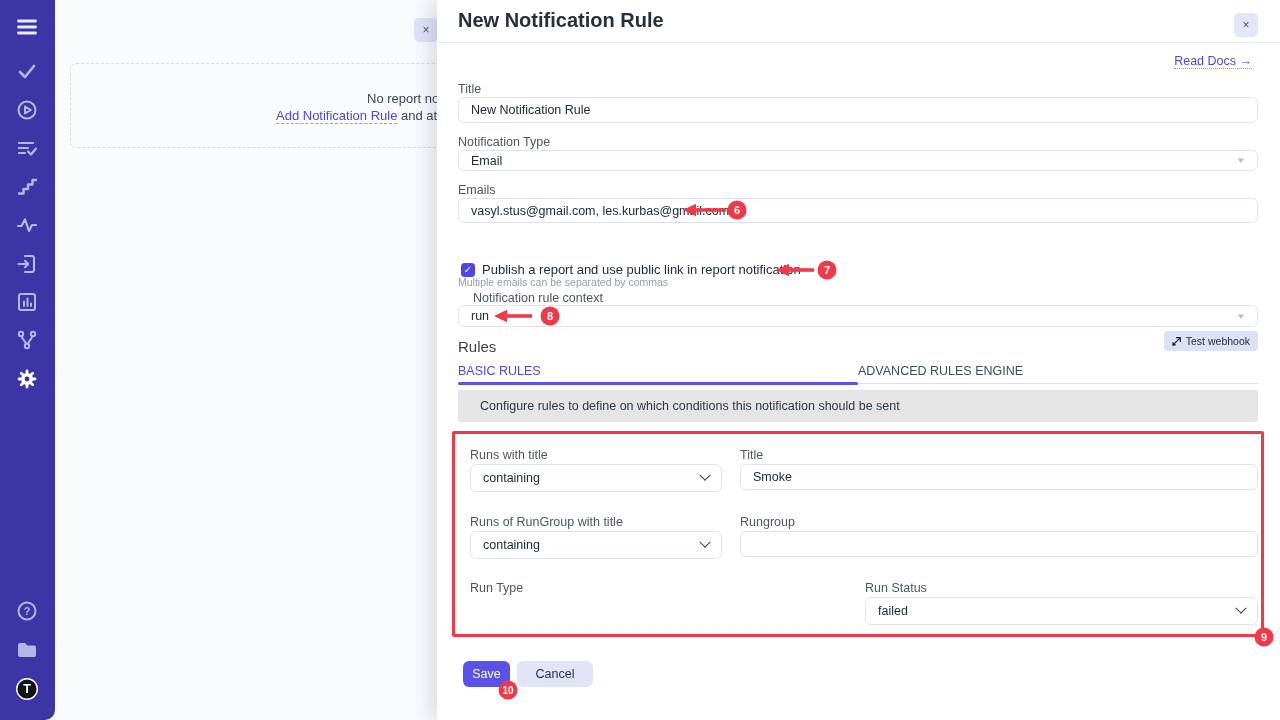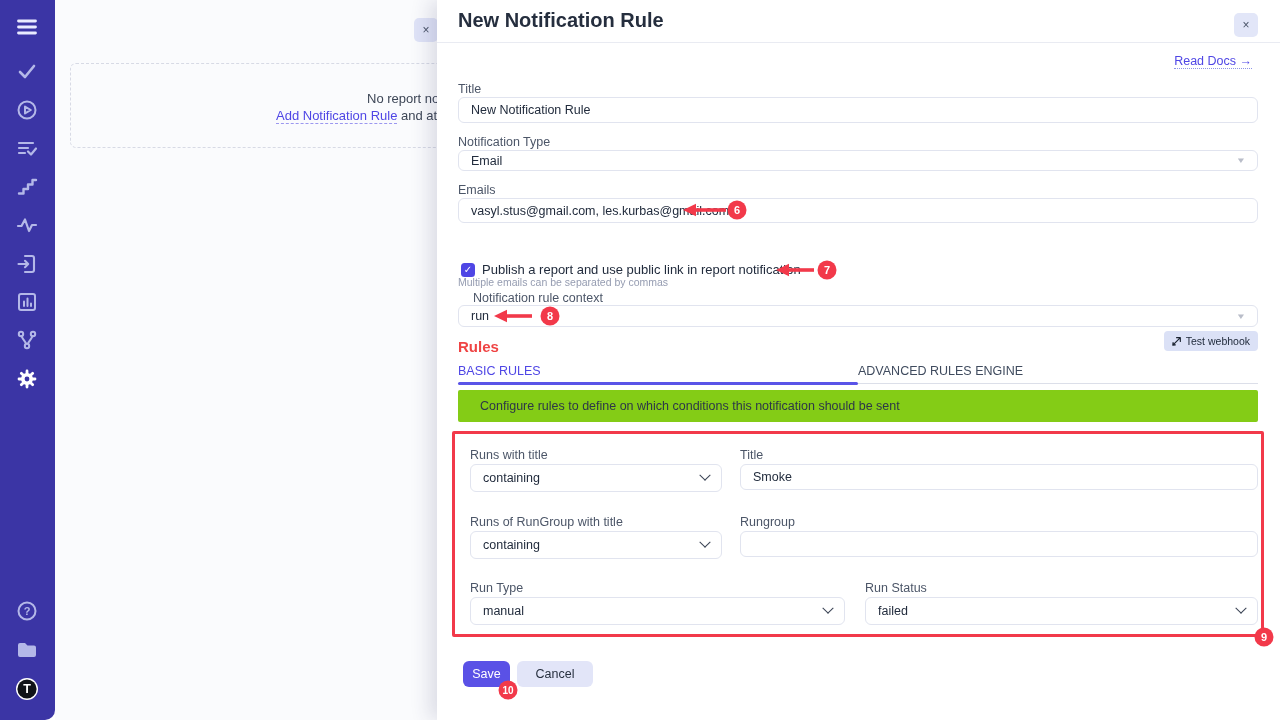--- a/index.html
+++ b/index.html
@@ -48,35 +48,35 @@
   .chev { width:8px; height:8px; border-right:1.6px solid #3a4354; border-bottom:1.6px solid #3a4354;
     transform:rotate(45deg) translate(-2px,-2px); }
 
   .helper { position:absolute; left:21px; top:228px; font-size:10.5px; color:#959cb1;margin-top:48px; }
 
   .cb-row { position:absolute; left:24px; top:262px; display:flex; align-items:center; cursor:pointer; }
   .cb-box { width:14px; height:14px; border-radius:3.5px; background:#4f46e5; color:#fff;
     font-size:10px; line-height:14px; text-align:center; margin-right:7px; }
   .cb-label { font-size:13px; color:#222c3d; white-space:nowrap; }
 
-  .rules-h { position:absolute; left:21px; top:338px; font-size:15px; font-weight:700; color:#ef4444; }
+  .rules-h { position:absolute; left:21px; top:338px; font-size:15px; font-weight:400; color:#404040; }
   .test-webhook { position:absolute; right:22px; top:331px; height:20px; background:#dbe1f6;
     border:none; border-radius:4px; font-size:10.5px; color:#222c3d; padding:0 8px;
     display:flex; align-items:center; gap:4px; cursor:pointer; font-family:inherit; }
 
   .tabs { position:absolute; left:21px; top:360px; width:800px; height:24px; display:flex;
     border-bottom:1px solid #dcdfe9; }
   .tab { flex:1; text-align:left; font-size:12.5px; padding-top:4px; cursor:pointer;
     color:#3f4b5e; position:relative; }
   .tab.active { color:#4f46e5; }
   .tab.active::after { content:""; position:absolute; left:0; right:0; bottom:-2px;
     height:3px; background:#5a54e8; border-radius:2px; }
 
   .info-box { position:absolute; left:21px; top:390px; width:800px; height:32px;
-    background:#84cc16; border-radius:2px; display:flex; align-items:center;
+    background:#e5e5e5; border-radius:2px; display:flex; align-items:center;
     padding-left:22px; font-size:12.5px; color:#2d3748; }
 
   .btn { position:absolute; border:none; border-radius:6px; font-size:12.5px;
     font-family:inherit; cursor:pointer; }
   .btn-save { left:26px; top:661px; width:47px; height:26px; background:#5a51e6; color:#fff; }
   .btn-cancel { left:80px; top:661px; width:76px; height:26px; background:#e2e5f8; color:#27303f; }
 
   
   .red-rect { position:absolute; left:452px; top:431px; width:812px; height:206px;
     border:3px solid #f2394a; border-radius:2px; z-index:30; pointer-events:none; }
@@ -248,24 +248,20 @@
   <div class="f-select" style="left:33px; top:531px; width:252px; height:28px">
     <span>containing</span>
     <span class="chev"></span>
     </div>
   <label class="f-label" style="left:303px; top:515px">Rungroup</label>
   <div class="f-input" style="left:303px; top:531px; width:518px; height:26px">
     <span></span>
     </div>
 
   <label class="f-label" style="left:33px; top:581px">Run Type</label>
-  <div class="f-select" style="left:33px; top:597px; width:375px; height:28px">
-    <span>manual</span>
-    <span class="chev"></span>
-    </div>
   <label class="f-label" style="left:428px; top:581px">Run Status</label>
   <div class="f-select" style="left:428px; top:597px; width:393px; height:28px">
     <span>failed</span>
     <span class="chev"></span>
     </div>
 
   <button class="btn btn-save">Save</button>
   <button class="btn btn-cancel">Cancel</button>
 </section>
 

